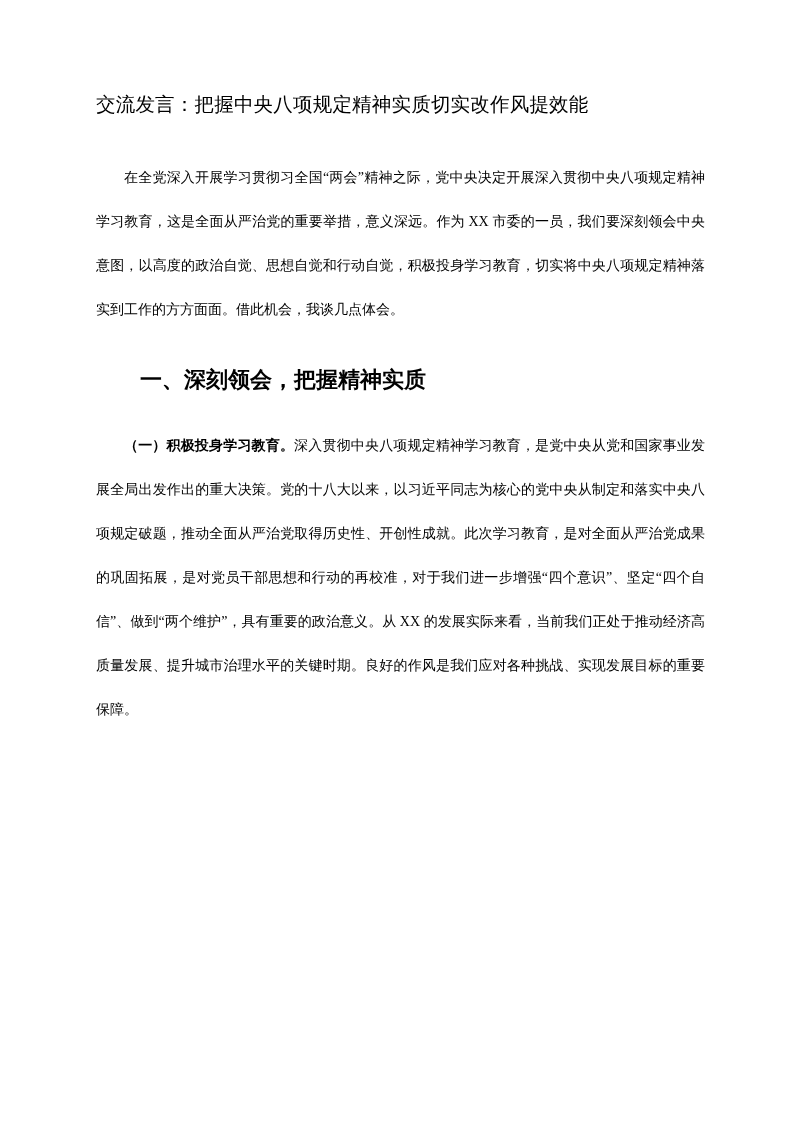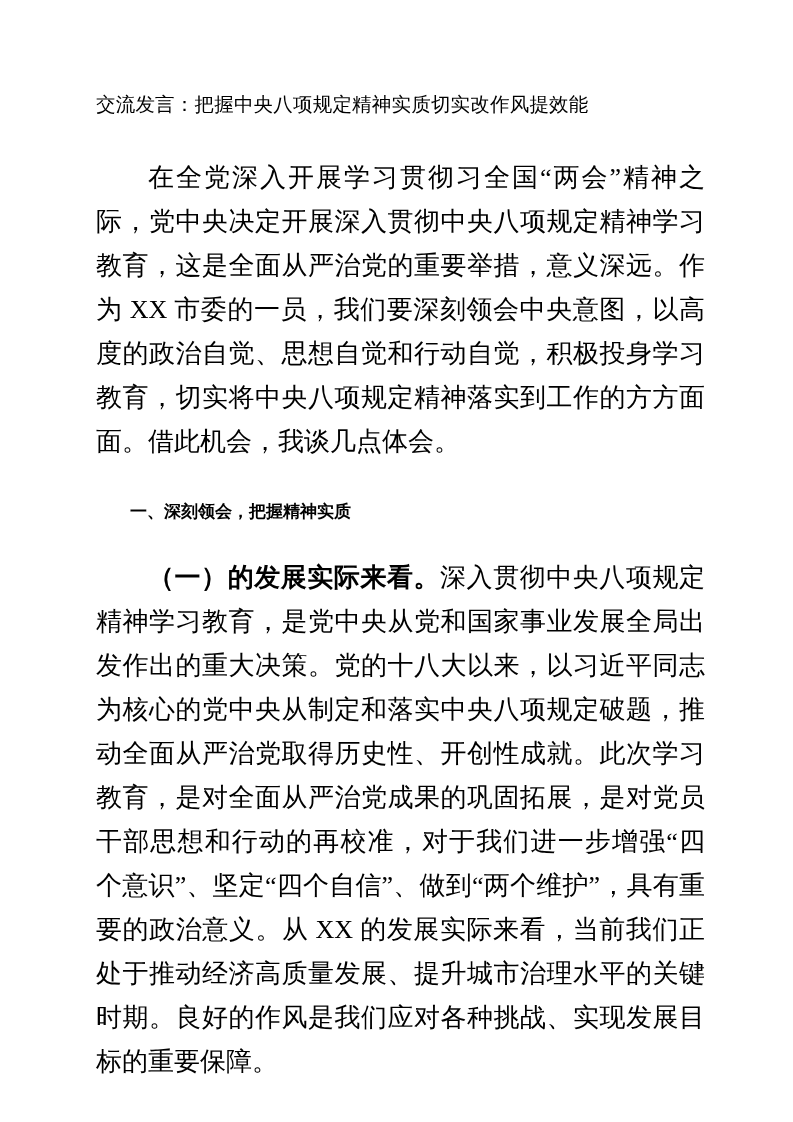--- a/index.html
+++ b/index.html
@@ -32,29 +32,29 @@
     margin: 0 0 34px 0;
     font-weight: 400;
   }
   .salutation {
     font-size: 19.5px;
     line-height: 44px;
     text-indent: 2em;
     margin: 0 0 28px 0;
   }
   p.body-para {
-    font-size: 26px;
+    font-size: 14px;
     line-height: 44px;
     text-indent: 2em;
     margin: 0 0 26px 0;
     text-align: justify;
     text-justify: inter-ideograph;
   }
   h2.section-heading {
-    font-size: 17px;
+    font-size: 22px;
     line-height: 44px;
     font-weight: bold;
     text-indent: 2em;
     margin: 0 0 22px 0;
   }
   .sub-lead {
     font-weight: bold;
   }
   .para-with-lead {
     text-indent: 2em;
@@ -65,15 +65,15 @@
 
 <div class="page">
 
   <div class="doc-title">交流发言：把握中央八项规定精神实质切实改作风提效能</div>
 
 
   <p class="body-para">在全党深入开展学习贯彻习全国“两会”精神之际，党中央决定开展深入贯彻中央八项规定精神学习教育，这是全面从严治党的重要举措，意义深远。作为 XX 市委的一员，我们要深刻领会中央意图，以高度的政治自觉、思想自觉和行动自觉，积极投身学习教育，切实将中央八项规定精神落实到工作的方方面面。借此机会，我谈几点体会。</p>
 
   <h2 class="section-heading">一、深刻领会，把握精神实质</h2>
 
-  <p class="body-para para-with-lead"><span class="sub-lead">（一）的发展实际来看。</span><span>深入贯彻中央八项规定精神学习教育，是党中央从党和国家事业发展全局出发作出的重大决策。党的十八大以来，以习近平同志为核心的党中央从制定和落实中央八项规定破题，推动全面从严治党取得历史性、开创性成就。此次学习教育，是对全面从严治党成果的巩固拓展，是对党员干部思想和行动的再校准，对于我们进一步增强“四个意识”、坚定“四个自信”、做到“两个维护”，具有重要的政治意义。从 XX 的发展实际来看，当前我们正处于推动经济高质量发展、提升城市治理水平的关键时期。良好的作风是我们应对各种挑战、实现发展目标的重要保障。</span></p>
+  <p class="body-para para-with-lead"><span class="sub-lead">（一）积极投身学习教育。</span><span>深入贯彻中央八项规定精神学习教育，是党中央从党和国家事业发展全局出发作出的重大决策。党的十八大以来，以习近平同志为核心的党中央从制定和落实中央八项规定破题，推动全面从严治党取得历史性、开创性成就。此次学习教育，是对全面从严治党成果的巩固拓展，是对党员干部思想和行动的再校准，对于我们进一步增强“四个意识”、坚定“四个自信”、做到“两个维护”，具有重要的政治意义。从 XX 的发展实际来看，当前我们正处于推动经济高质量发展、提升城市治理水平的关键时期。良好的作风是我们应对各种挑战、实现发展目标的重要保障。</span></p>
 
 </div>
 
 </body></html>

